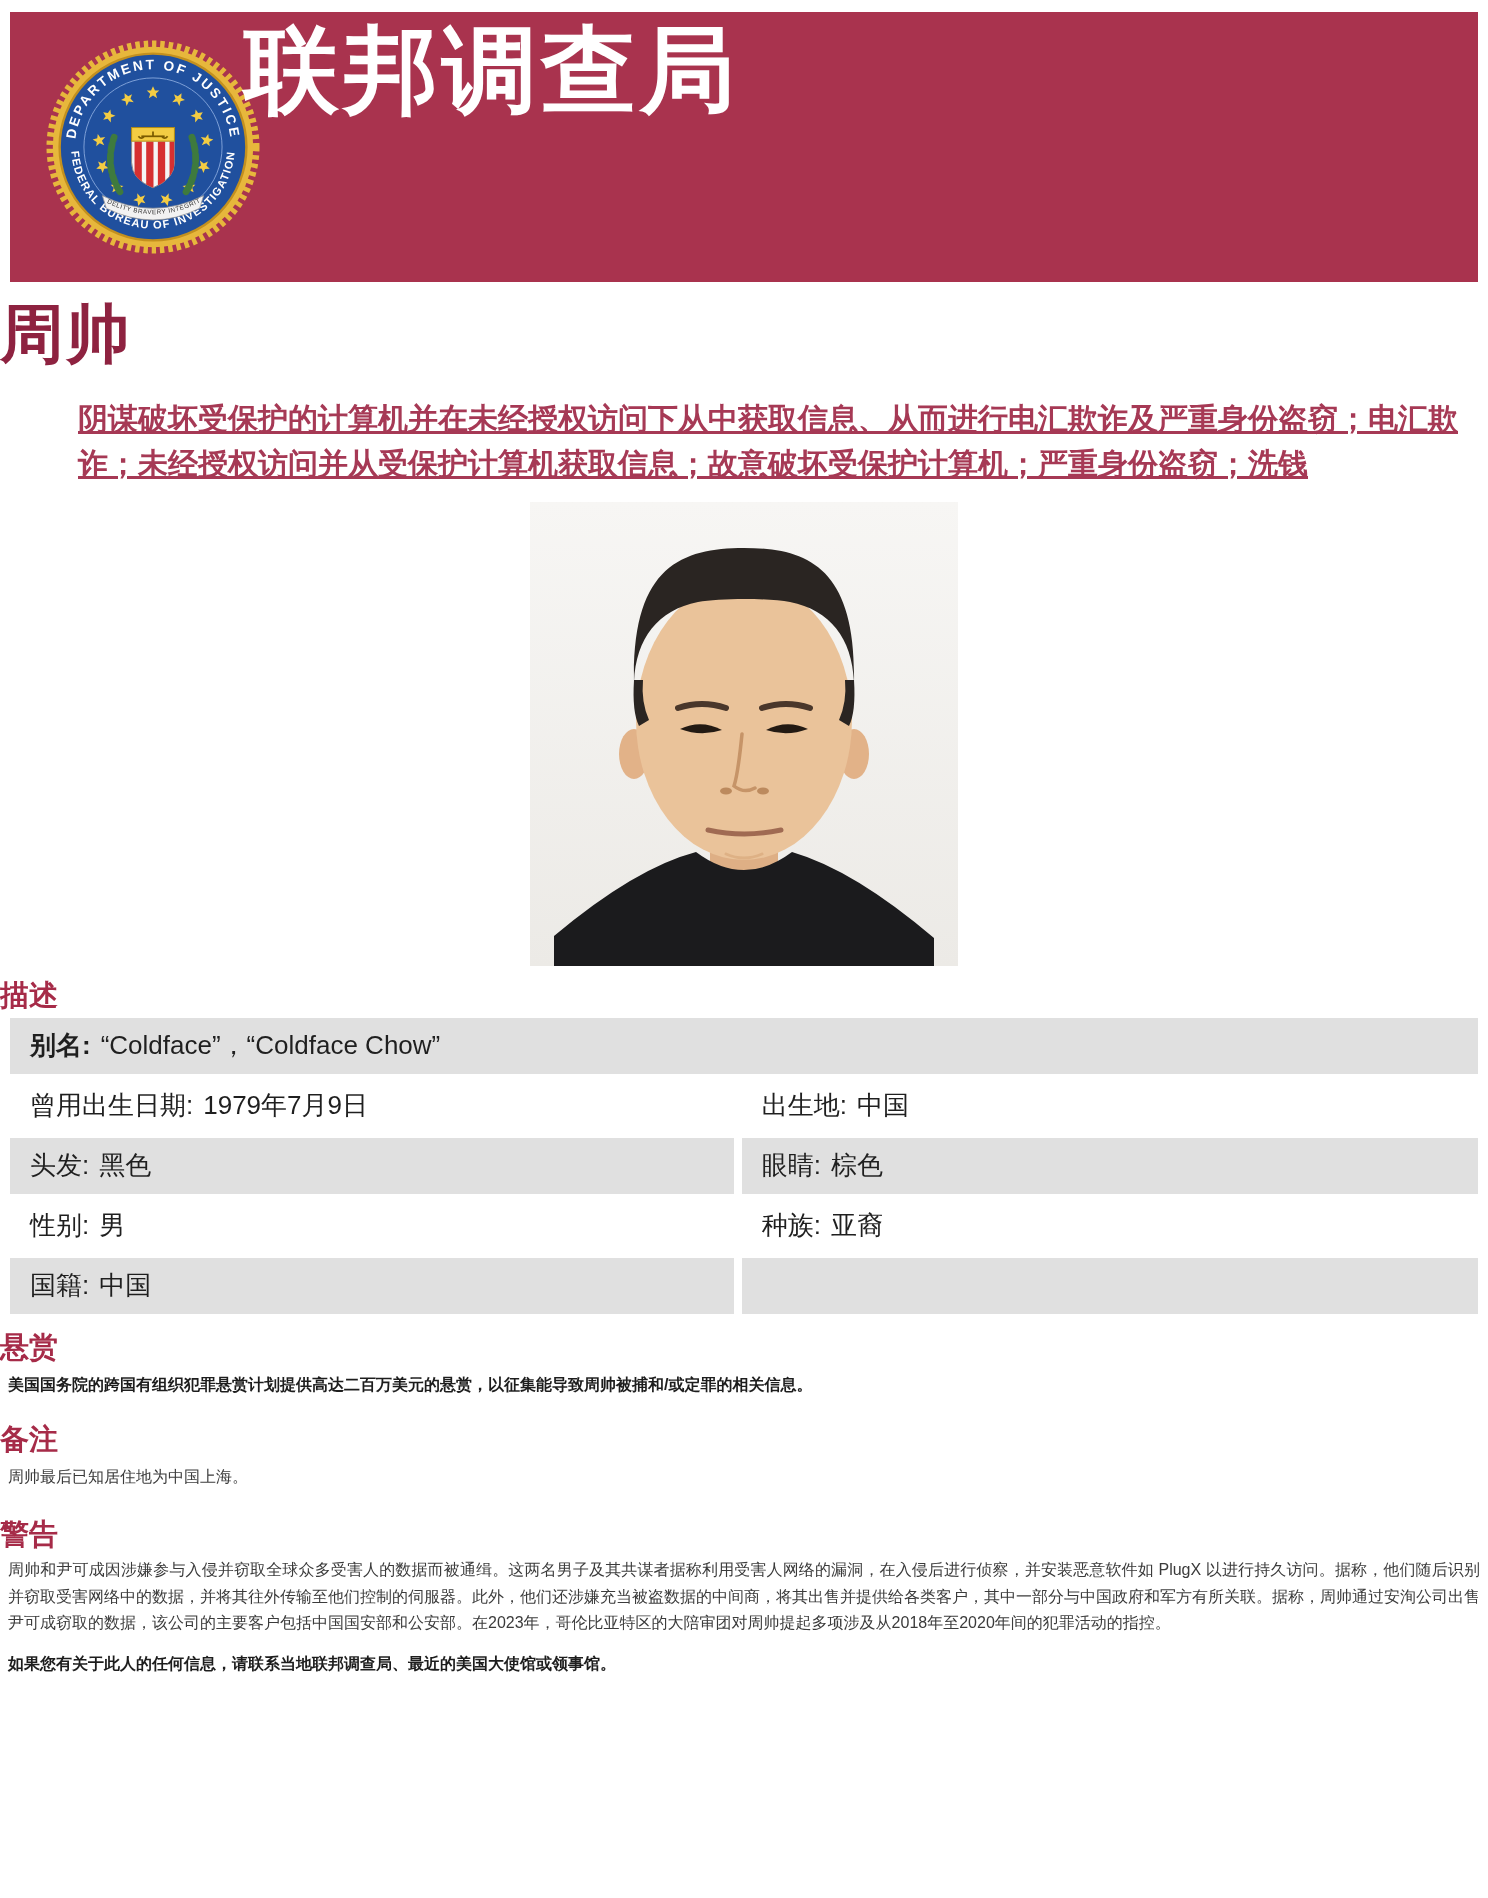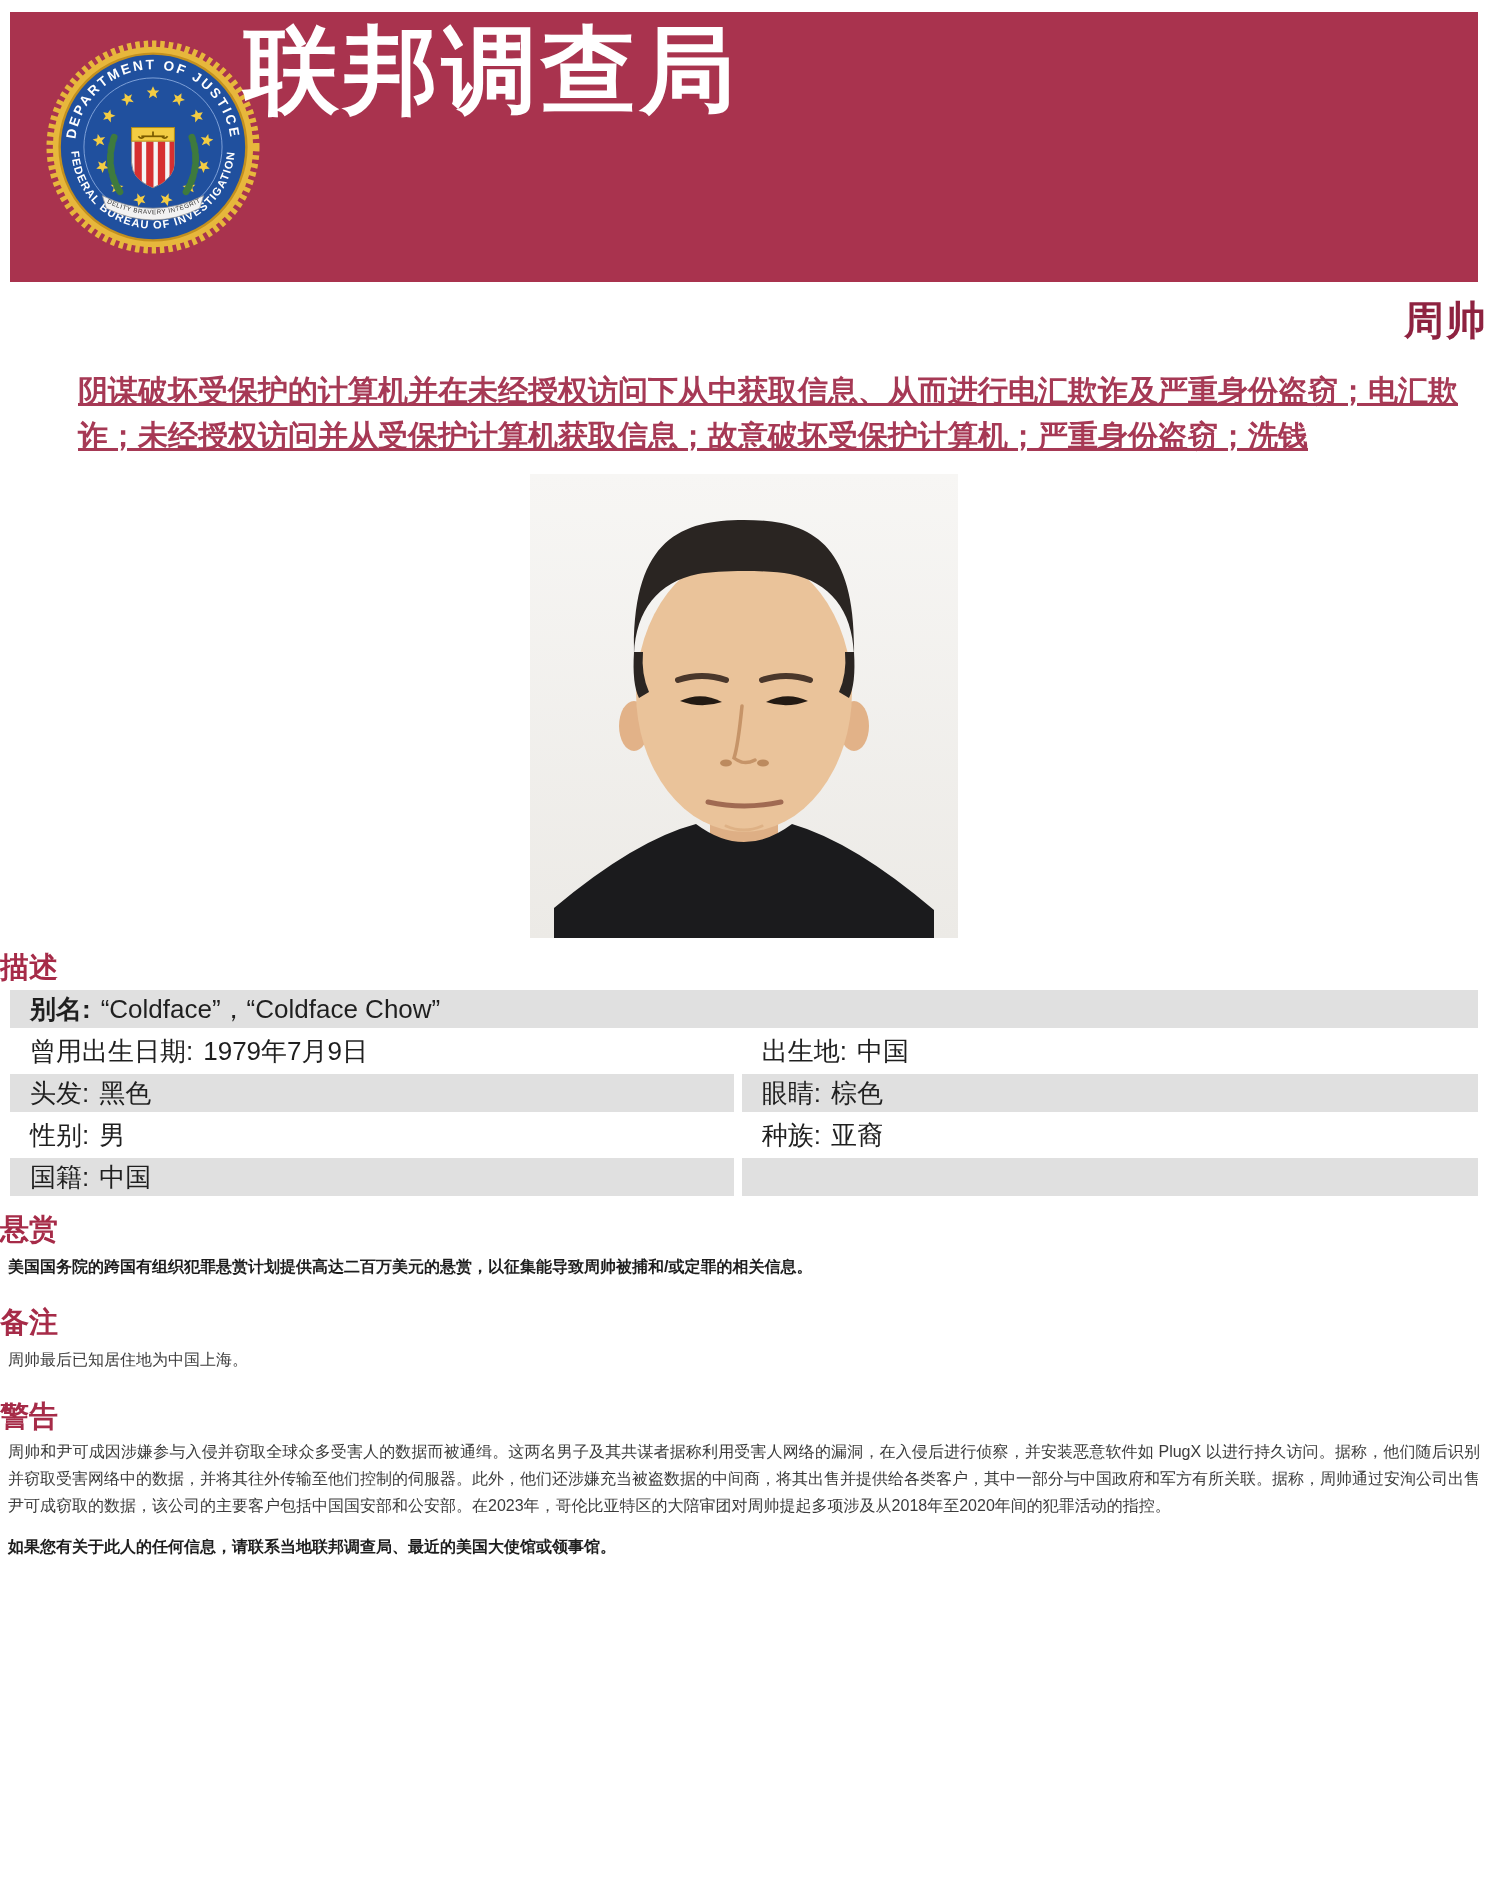--- a/index.html
+++ b/index.html
@@ -14,42 +14,42 @@
   }
   .seal-wrap{position:absolute;left:36px;top:28px;width:214px;height:214px;}
   .titles{
     position:absolute;left:234px;top:5px;color:#ffffff;
     font-family:"Liberation Serif","DejaVu Serif",serif;
     font-weight:600;font-size:95px;line-height:108px;letter-spacing:4px;
     white-space:nowrap;
   }
   
   .name{
-    margin:16px 0 0;text-align:right;color:#8E2240;
+    margin:16px 0 0;text-align:left;color:#8E2240;
     font-family:"Liberation Serif","DejaVu Serif",serif;
-    font-weight:700;font-size:40px;line-height:1.15;letter-spacing:2px;
+    font-weight:700;font-size:64px;line-height:1.15;letter-spacing:2px;
   }
   .charges{
     margin:24px 30px 0 78px;color:#A63955;font-weight:700;
     font-size:30px;line-height:1.5;text-align:justify;text-decoration:underline;
   }
   
   .photo{margin:16px auto 0;width:428px;height:464px;padding:0;display:block;}
   
   .sec{
     color:#A62B48;font-size:29px;font-weight:700;
     margin:0;line-height:34px;
   }
   .sec.desc{margin-top:12px;margin-bottom:6px;}
   .sec.reward{margin-top:16px;margin-bottom:8px;}
   .sec.remarks{margin-top:24px;margin-bottom:8px;}
   .sec.caution{margin-top:26px;margin-bottom:6px;}
   
   .dtable{margin:0 10px;}
-  .drow{display:flex;height:38px;margin-bottom:4px;}
+  .drow{display:flex;height:56px;margin-bottom:4px;}
   .cell{
     display:flex;align-items:center;font-size:26px;color:#1F1F1F;
     padding-left:20px;box-sizing:border-box;background:transparent;
   }
   .drow.gray .cell{background:#E0E0E0;}
   .cell.l{width:49.3%;margin-right:8px;}
   .cell.r{flex:1;}
   .cell.full{width:100%;}
   .lbl{margin-right:10px;}
   .lbl.bold{font-weight:700;}

